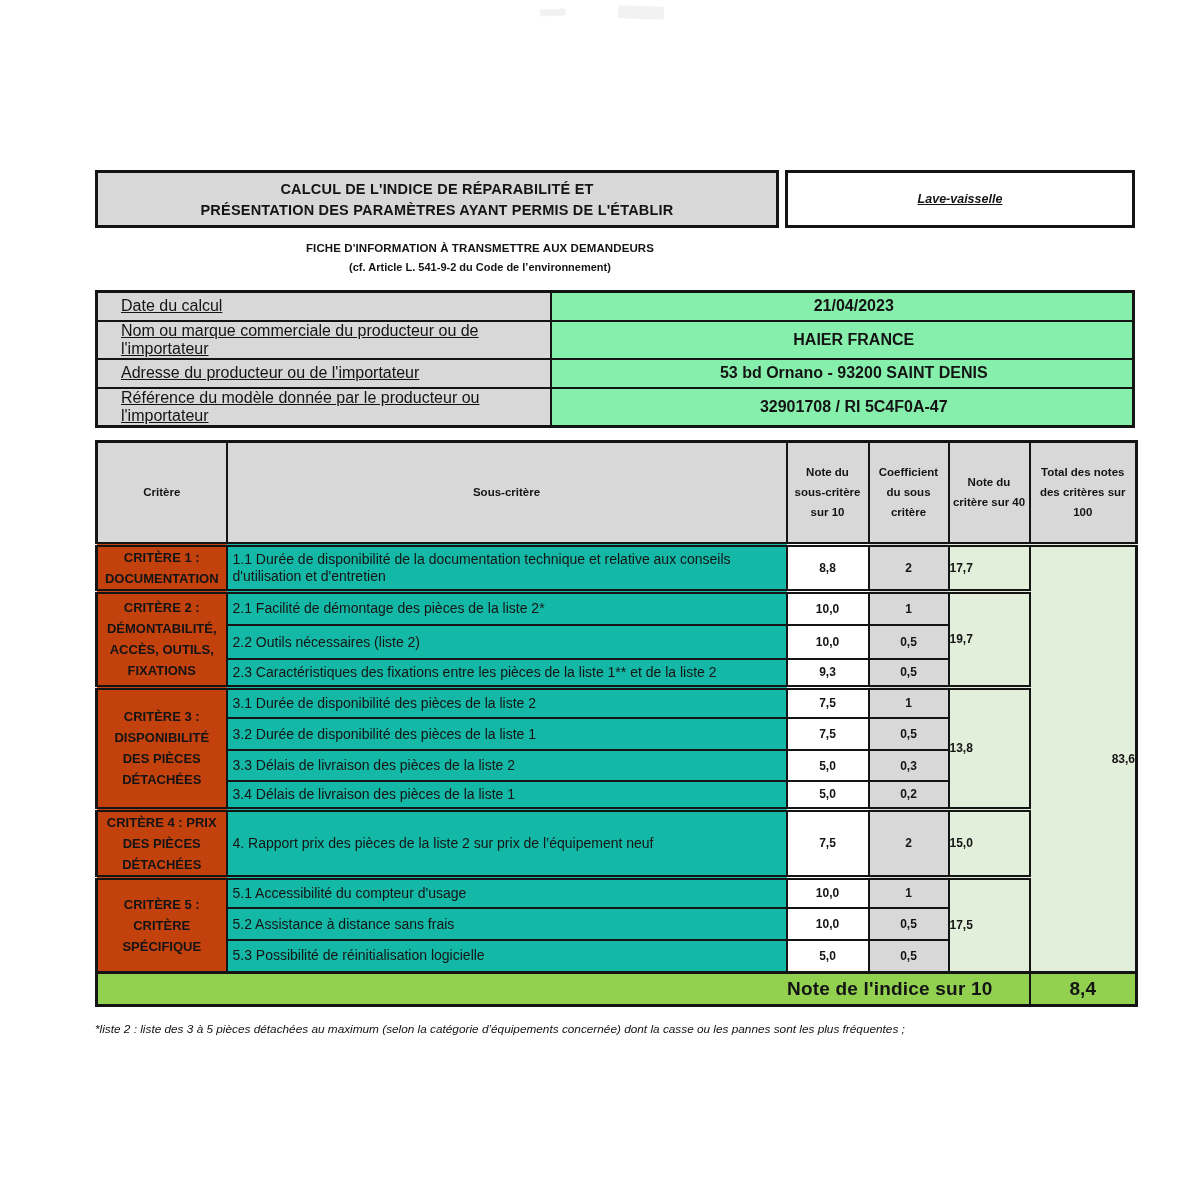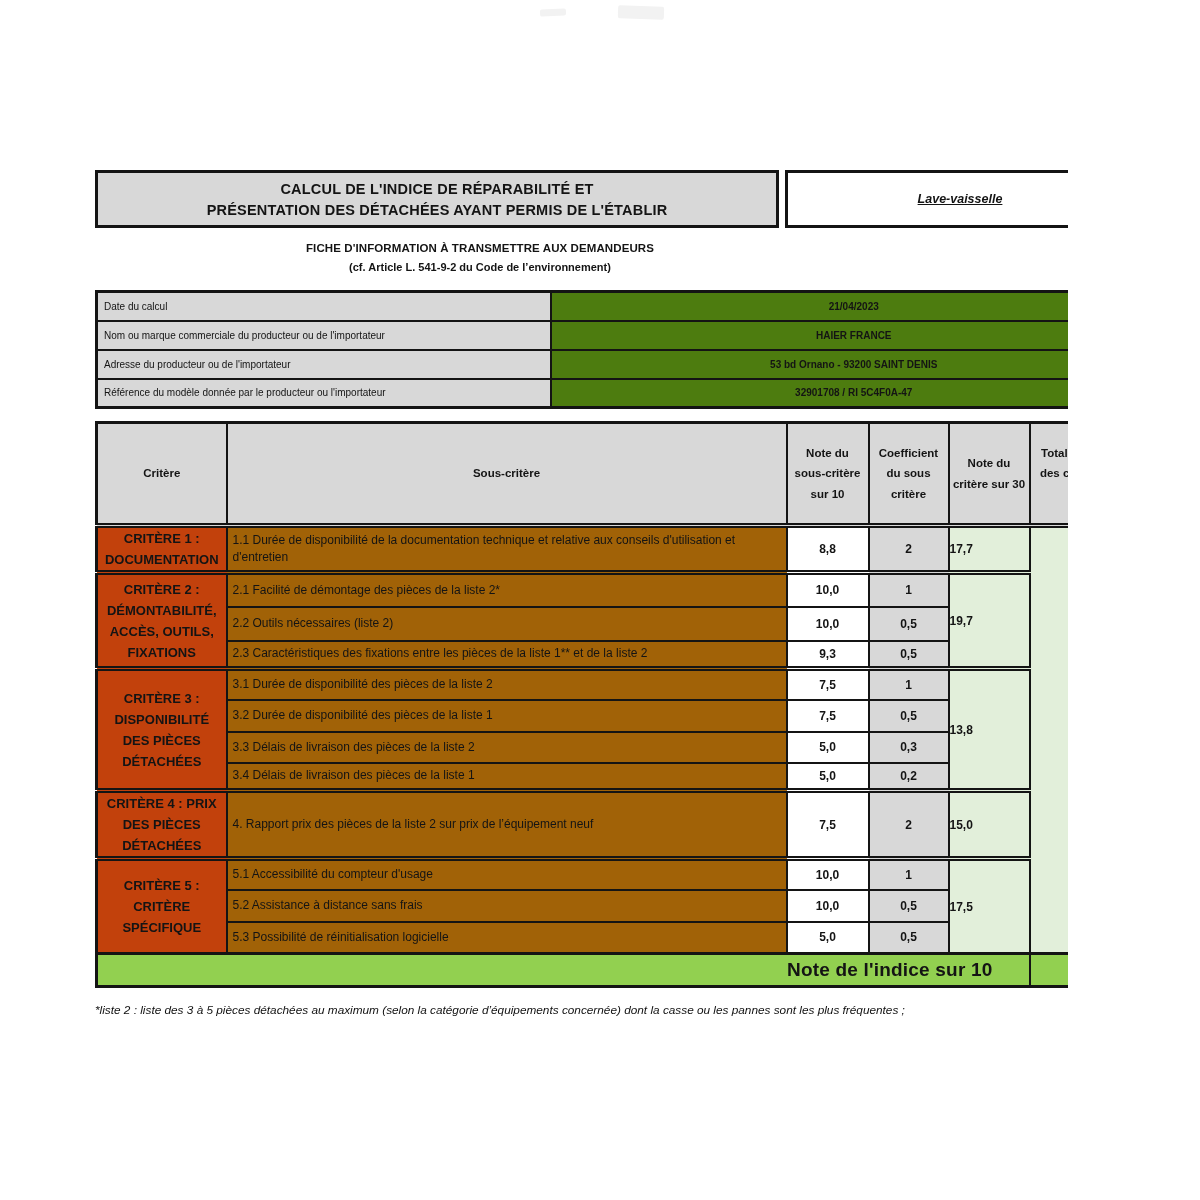--- a/index.html
+++ b/index.html
@@ -1,18 +1,18 @@
 <!DOCTYPE html>
 <html lang="fr"><head>
 <meta charset="utf-8">
 <style>
   * { margin:0; padding:0; box-sizing:border-box; }
   html,body { background:#ffffff; }
   .sheet {
-    position:relative; width:1068px; height:1200px; background:#ffffff;
+    position:relative; width:1200px; height:1200px; background:#ffffff;
     font-family:"Liberation Sans", sans-serif; color:#141414; overflow:hidden;
   }
   .content { position:absolute; left:95px; top:0; width:1040px; }
 
   
   .mark { position:absolute; background:#f2f2f2; border-radius:2px; }
   .mark.m1 { left:540px; top:9px; width:26px; height:7px; transform:rotate(-3deg); }
   .mark.m2 { left:618px; top:6px; width:46px; height:13px; transform:rotate(2deg); }
 
   
@@ -30,30 +30,30 @@
   }
   .product { font-style:italic; font-weight:bold; font-size:12.5px; }
 
   .subtitle { width:770px; text-align:center; margin-top:14px; }
   .subtitle .s1 { font-weight:bold; font-size:11.5px; letter-spacing:.1px; }
   .subtitle .s2 { font-weight:bold; font-size:11px; margin-top:7px; }
 
   
   table.info { border-collapse:collapse; width:1040px; margin-top:17px; table-layout:fixed; border:3px solid #141414; }
   table.info td { border:2px solid #141414; height:29px; vertical-align:middle; }
-  td.info-label { width:454px; background:#d8d8d8; font-size:10px; padding-left:6px; }
-  td.info-value { background:#4d7c0f; font-weight:bold; font-size:10px; text-align:center;padding-left:24px; }
+  td.info-label { width:454px; background:#d8d8d8; font-size:16px; padding-left:23px;text-decoration:underline; }
+  td.info-value { background:#86efac; font-weight:bold; font-size:16px; text-align:center;padding-left:24px; }
 
   
   table.criteria { border-collapse:collapse; width:1040px; margin-top:12px; table-layout:fixed; border:3px solid #141414; }
   table.criteria th, table.criteria td { border:2px solid #141414; vertical-align:middle; }
   tr.grp > th, tr.grp > td { border-top:5px double #141414; }
   th.h { background:#d8d8d8; font-size:11.5px; font-weight:bold; text-align:center; line-height:1.75; padding:2px; }
   td.critere { background:#c2410c; font-weight:bold; font-size:13px; text-align:center; line-height:21px; padding:0 2px; }
-  td.sc { background:#a16207; font-size:12px; text-align:left; padding:2px 14px 2px 5px; line-height:17px; }
+  td.sc { background:#14b8a6; font-size:14px; text-align:left; padding:2px 14px 2px 5px; line-height:17px; }
   td.note10 { background:#ffffff; font-weight:bold; font-size:12px; text-align:center; }
   td.coeff  { background:#d8d8d8; font-weight:bold; font-size:12px; text-align:center; }
   td.note20 { background:#e2efda; font-weight:bold; font-size:12px; text-align:left; }
   td.total  { background:#e2efda; font-weight:bold; font-size:12px; text-align:right; }
   td.final-label {
     background:#92d050; font-weight:bold; font-size:19px; text-align:right;
     padding-right:36px; letter-spacing:.2px;
   }
   td.final-value { background:#92d050; font-weight:bold; font-size:19px; text-align:center; }
   tr.final > td { border-top:3px solid #141414; }
@@ -66,21 +66,21 @@
 <div class="sheet">
 
   <div class="mark m1"></div>
   <div class="mark m2"></div>
 
   <div class="content">
 
     <div class="title-row">
       <div class="title-left">
         <div class="title-line">CALCUL DE L'INDICE DE RÉPARABILITÉ ET</div>
-        <div class="title-line">PRÉSENTATION DES DÉTACHÉES AYANT PERMIS DE L'ÉTABLIR</div>
+        <div class="title-line">PRÉSENTATION DES PARAMÈTRES AYANT PERMIS DE L'ÉTABLIR</div>
       </div>
       <div class="title-gap"></div>
       <div class="title-right">
         <span class="product">Lave-vaisselle</span>
       </div>
     </div>
 
     <div class="subtitle">
       <div class="s1">FICHE D'INFORMATION À TRANSMETTRE AUX DEMANDEURS</div>
       <div class="s2">(cf. Article L. 541-9-2 du Code de l’environnement)</div>
@@ -119,21 +119,21 @@
         <col style="width:80px">
           <col style="width:81px">
           <col style="width:107px">
       </colgroup>
       <tbody>
         <tr style="height:103px">
           <th class="h">Critère</th>
           <th class="h">Sous-critère</th>
           <th class="h">Note du sous-critère sur 10</th>
           <th class="h">Coefficient du sous critère</th>
-          <th class="h">Note du critère sur 30</th>
+          <th class="h">Note du critère sur 40</th>
           <th class="h">Total des notes des critères sur 100</th>
         </tr>
 
         <tr class="grp" style="height:42px">
           <td class="critere">CRITÈRE 1 : DOCUMENTATION</td>
           <td class="sc">1.1 Durée de disponibilité de la documentation technique et relative aux conseils d'utilisation et d'entretien</td>
           <td class="note10">8,8</td>
           <td class="coeff">2</td>
           <td class="note20">17,7</td>
           <td class="total" rowspan="12">83,6</td>

